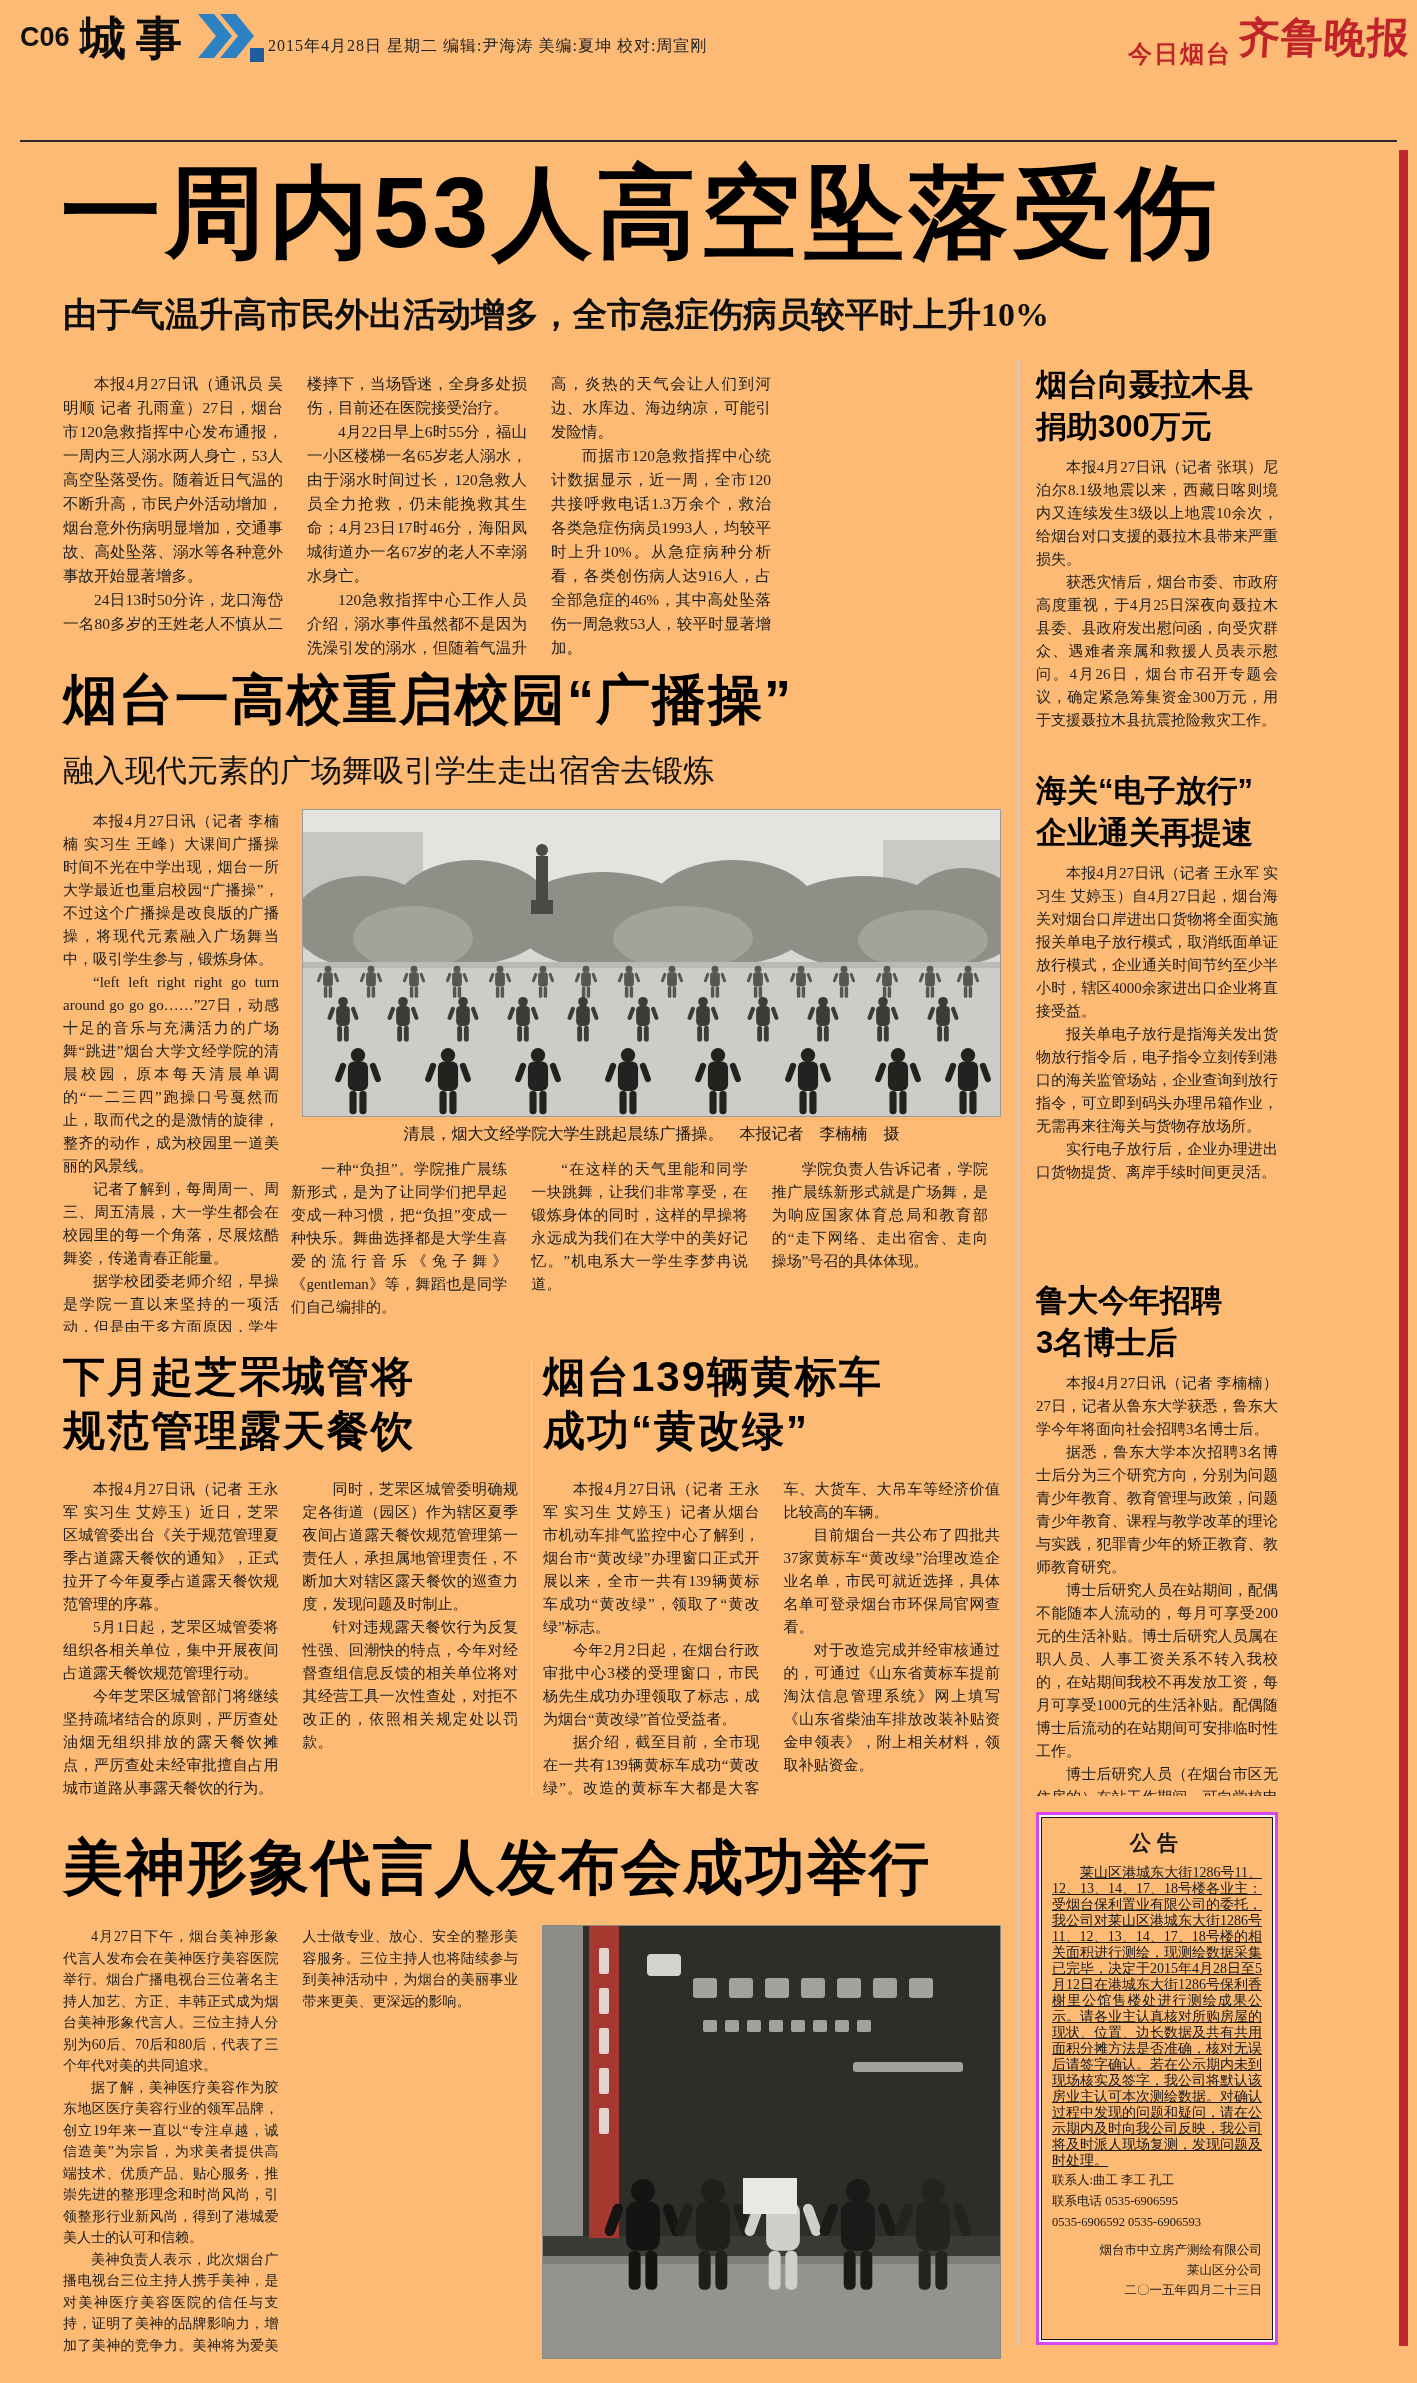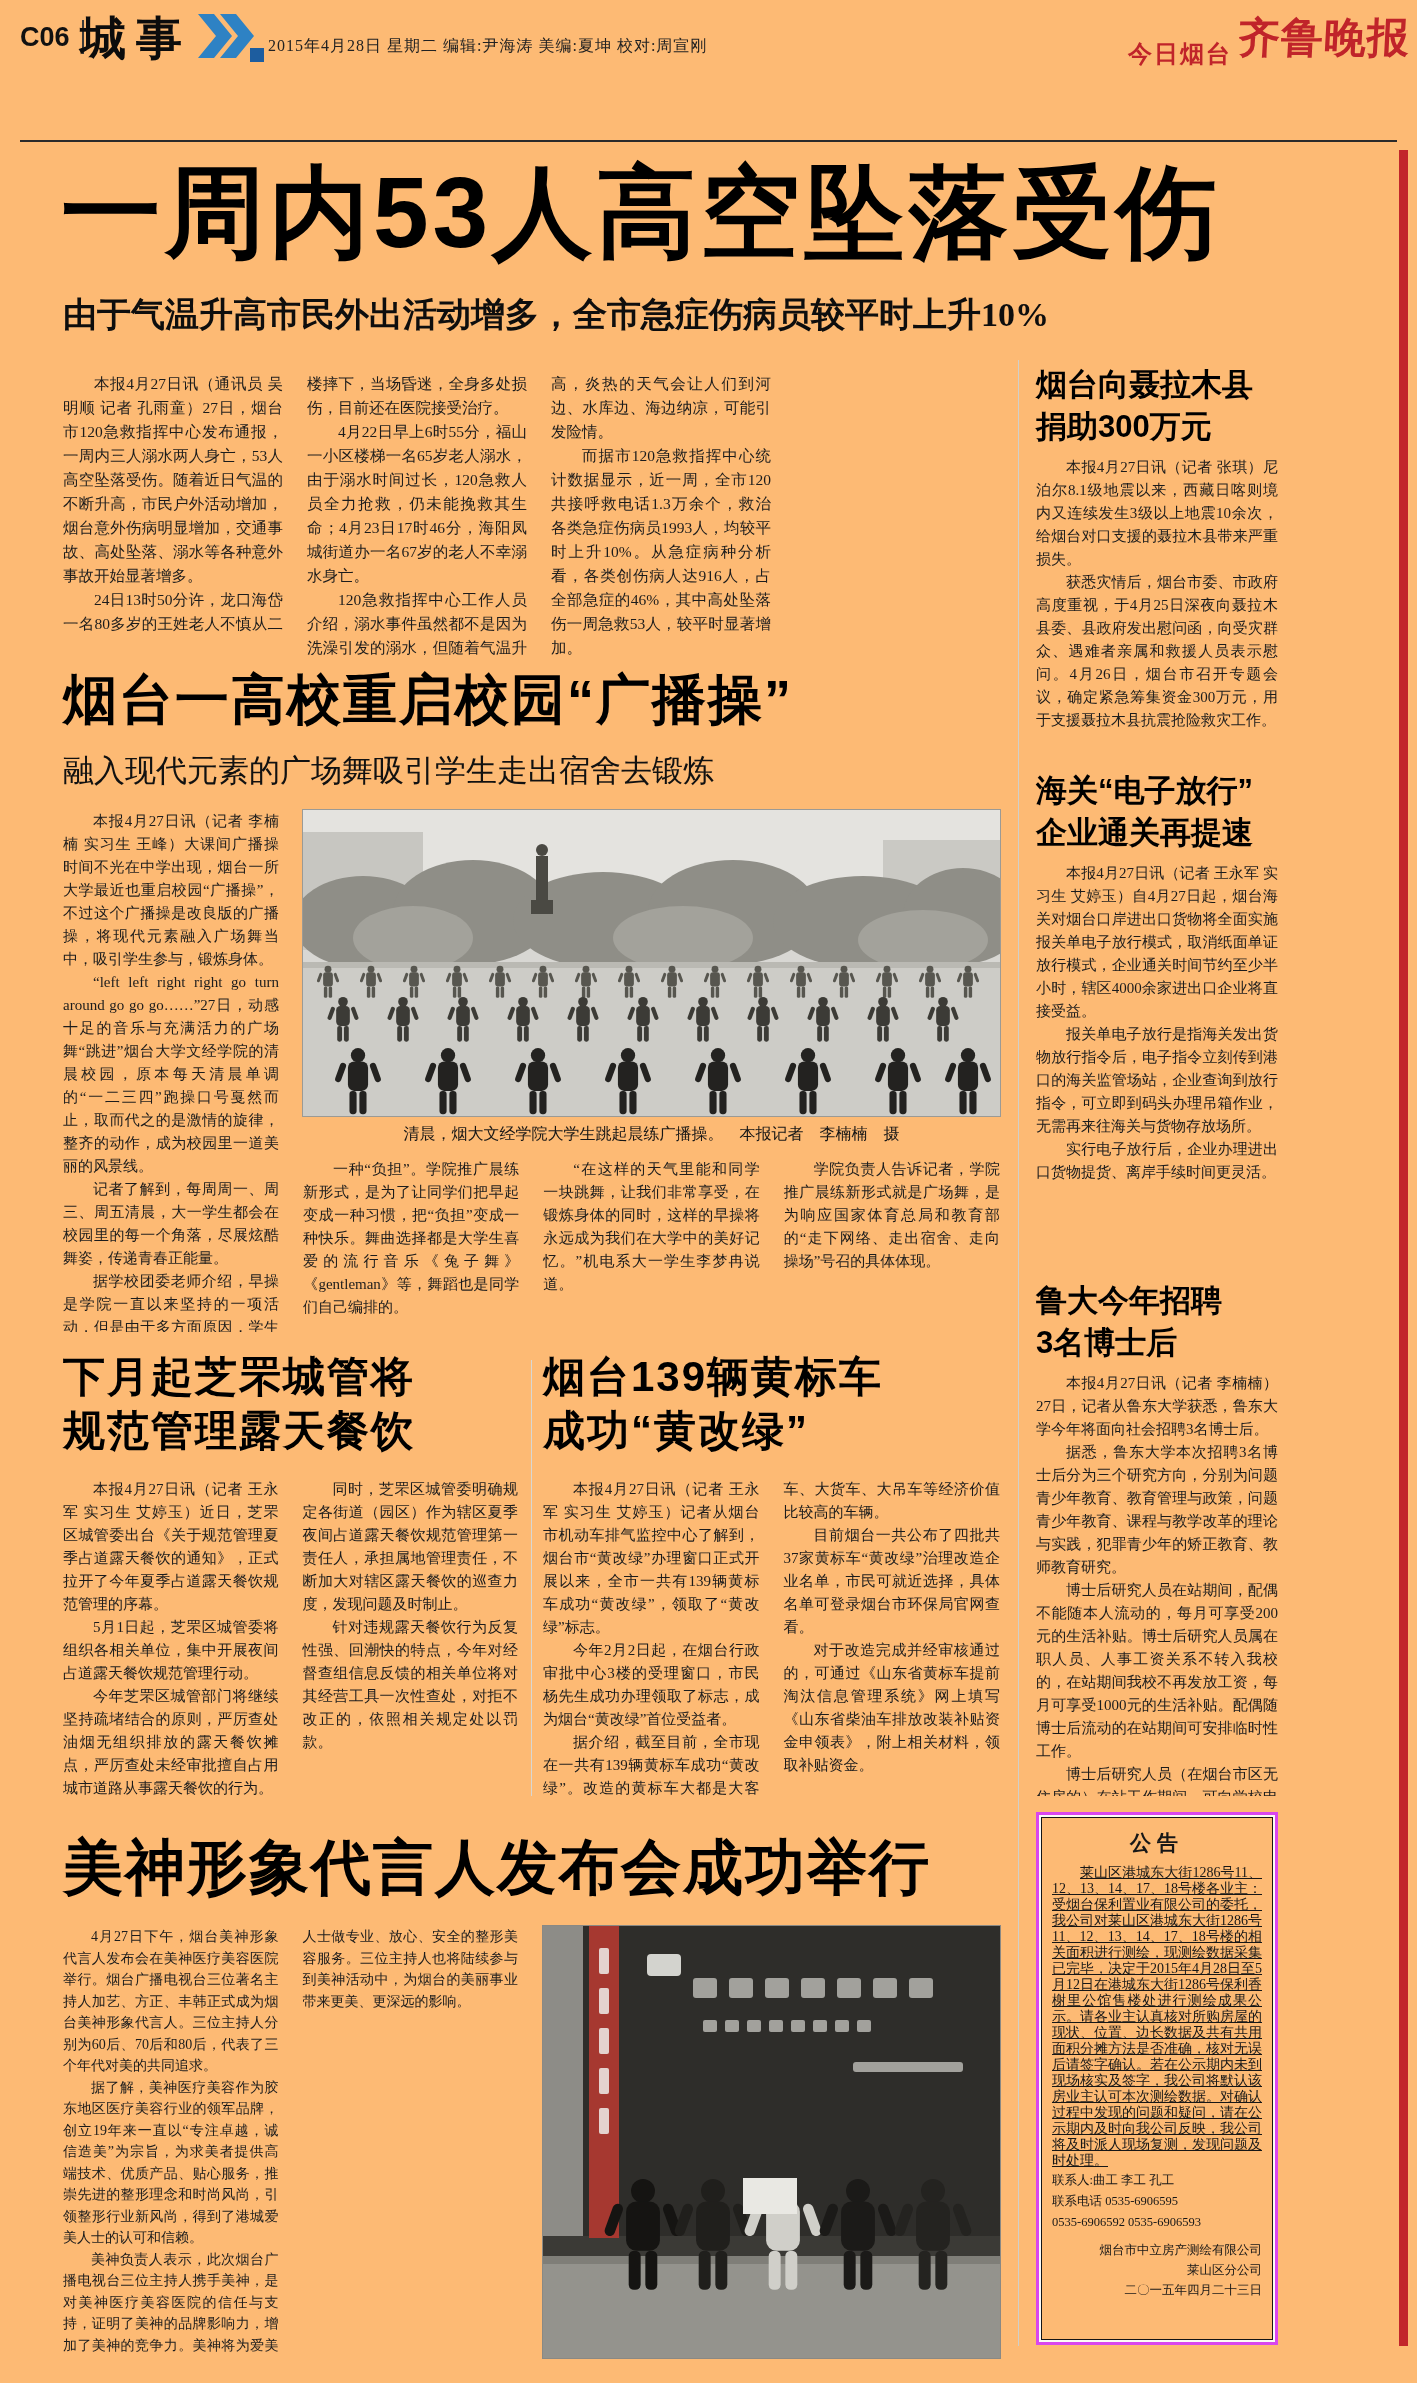--- a/index.html
+++ b/index.html
@@ -35,21 +35,21 @@
   #lead-subhead { left:63px; top:292px; width:1320px; font-size:34px; font-weight:700; color:#0e0e0e; white-space:nowrap; }
   #lead-body { left:63px; top:372px; width:952px; height:288px; column-count:4; column-gap:24px;
                font-size:15.5px; line-height:24px; }
 
   
   #gym-title { left:63px; top:664px; font-size:54px; font-weight:900; letter-spacing:2px; color:#000; white-space:nowrap; }
   #gym-subhead { left:63px; top:750px; font-size:31px; color:#111; white-space:nowrap; }
   #gym-left { left:63px; top:810px; width:216px; height:522px; font-size:15px; line-height:23px; }
   #gym-photo { left:303px; top:810px; width:697px; height:306px; background:#d8d7d3; outline:1px solid #9b9a95; }
   #gym-caption { left:303px; top:1124px; width:697px; text-align:center; font-size:16px; color:#161616; }
-  #gym-bottom { left:303px; top:1158px; width:697px; height:174px; column-count:3; column-gap:24px;
+  #gym-bottom { left:291px; top:1158px; width:697px; height:174px; column-count:3; column-gap:24px;
                 font-size:15px; line-height:23px; }
 
   
   .duo-title { font-size:42px; line-height:1.28; font-weight:900; color:#000; letter-spacing:2px; }
   #cg-title { left:63px; top:1350px; }
   #cg-body  { left:63px; top:1478px; width:455px; height:322px; column-count:2; column-gap:24px;
               font-size:15px; line-height:23px; }
   #yc-title { left:543px; top:1350px; }
   #yc-body  { left:543px; top:1478px; width:457px; height:322px; column-count:2; column-gap:24px;
               font-size:15px; line-height:23px; }

